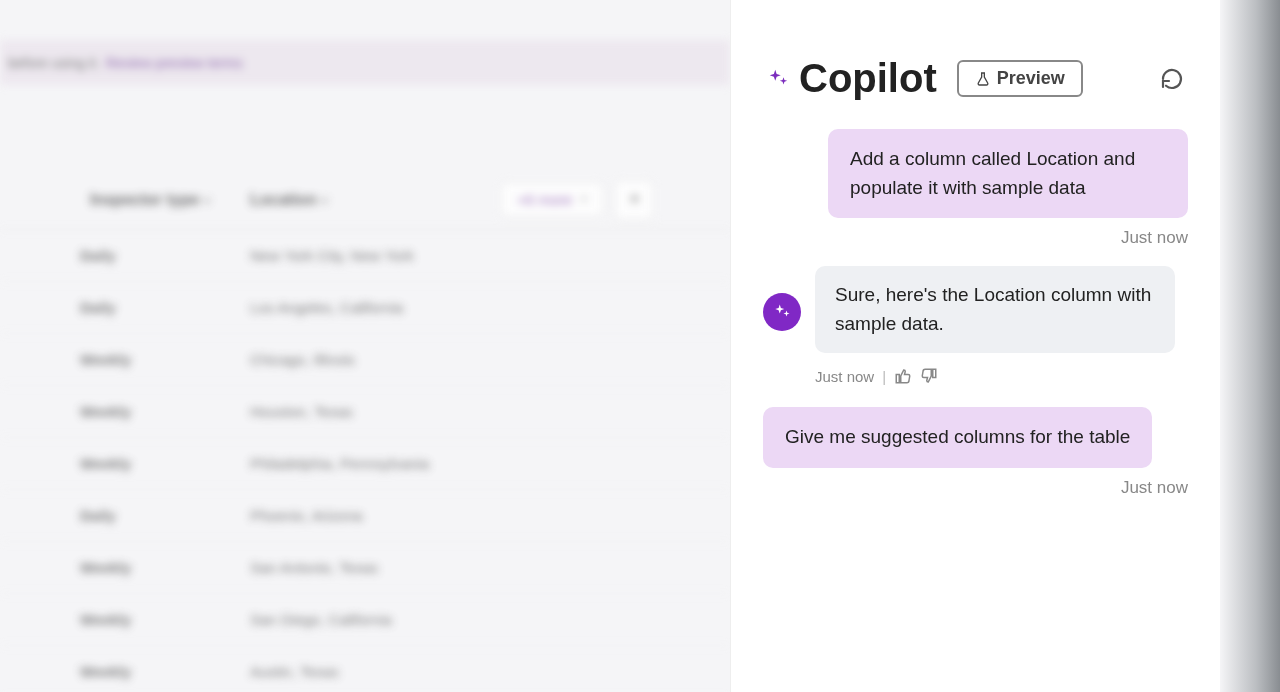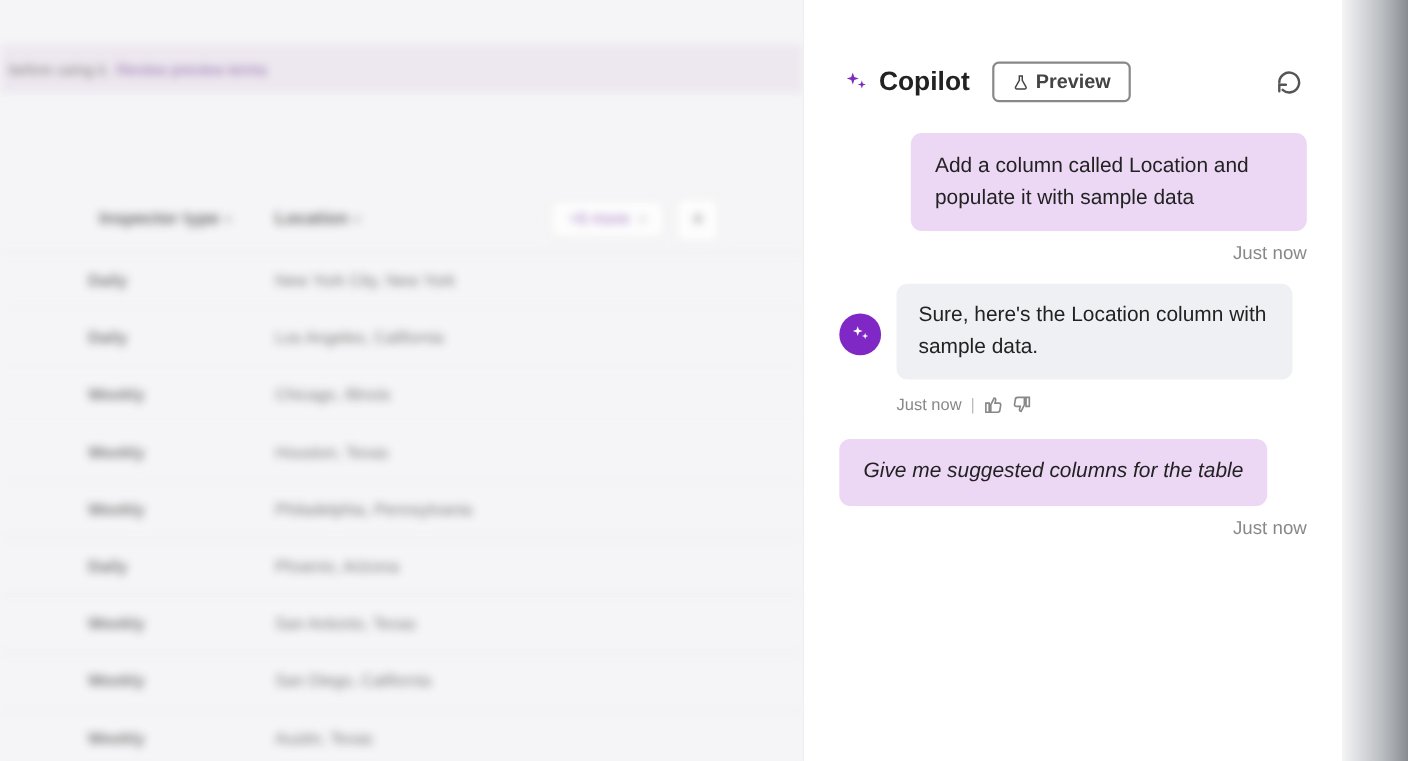--- a/index.html
+++ b/index.html
@@ -111,21 +111,21 @@
       border-left: 1px solid #eee;
     }
 
     .copilot-header {
       display: flex;
       align-items: center;
       padding: 56px 36px 18px 36px;
       gap: 20px;
     }
     .copilot-title {
-      font-size: 24px;
+      font-size: 40px;
       font-weight: 700;
       color: #222;
       display: flex;
       align-items: center;
       gap: 10px;
     }
     .copilot-spark {
       color: #7b2dbd;
       font-size: 22px;
     }
@@ -350,21 +350,21 @@
           <path d="M7 10v11H3V10h4zm3 11h7a3 3 0 0 0 3-3l1-6a2 2 0 0 0-2-2h-5l1-4a2 2 0 0 0-2-2l-4 8v9z"></path>
         </svg>
       </span>
       <span class="thumb">
         <svg width="18" height="18" viewBox="0 0 24 24" fill="none" stroke="currentColor" stroke-width="2">
           <path d="M17 14V3h4v11h-4zm-3-11H7a3 3 0 0 0-3 3l-1 6a2 2 0 0 0 2 2h5l-1 4a2 2 0 0 0 2 2l4-8V3z"></path>
         </svg>
       </span>
     </div>
 
-    <div class="user-bubble" style="align-self:flex-start; max-width:430px;font-style:italic;">
+    <div class="user-bubble" style="align-self:flex-start; max-width:430px;">
       <span>Give me suggested columns for the table</span>
     </div>
     <div class="ts-right">Just now</div>
 
   </div>
 </div>
 
 <div class="right-edge"></div>
 
 </body></html>

